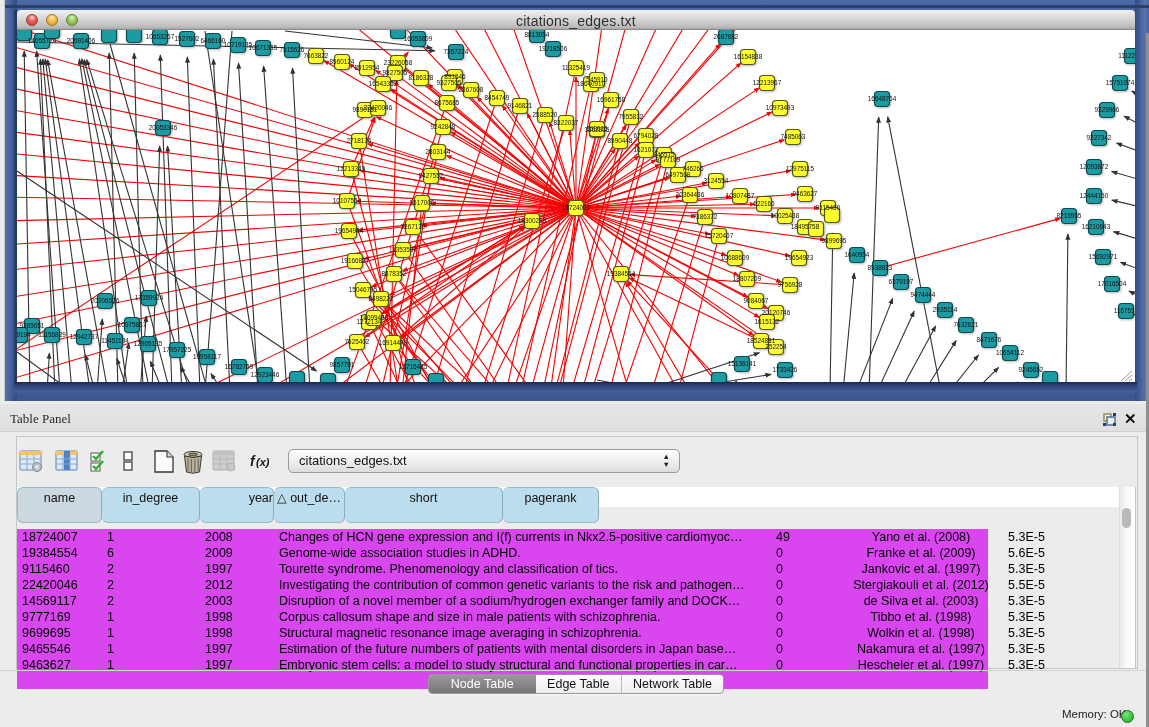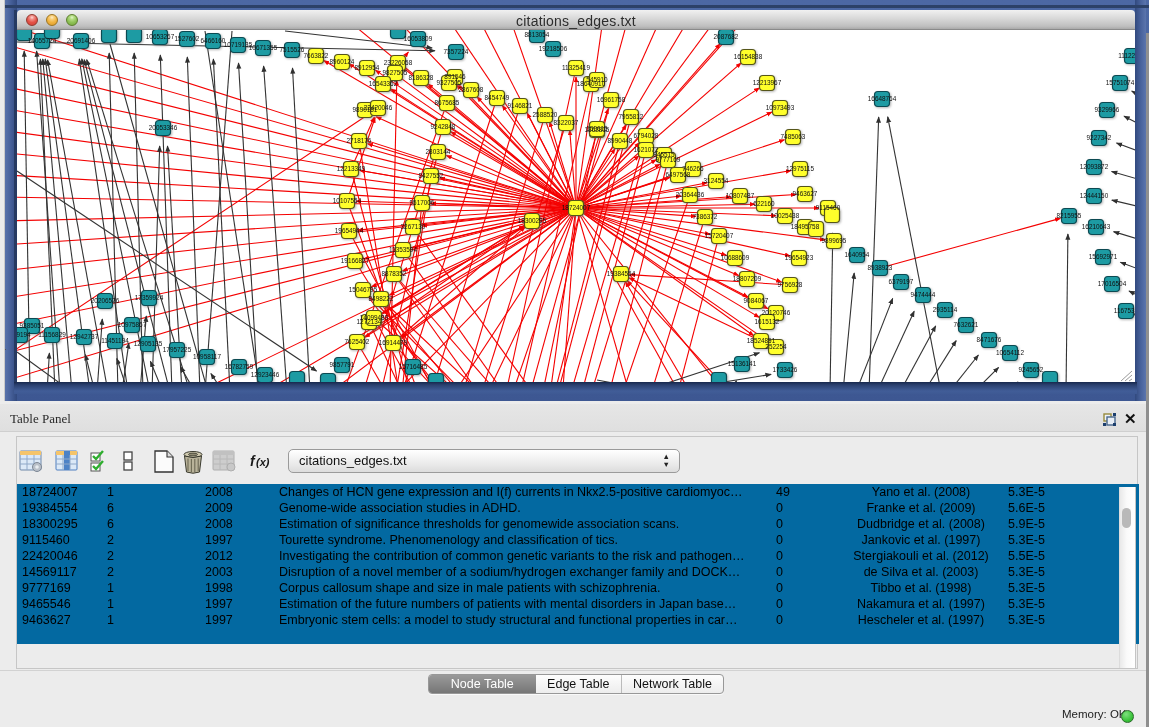--- a/index.html
+++ b/index.html
@@ -33,21 +33,21 @@
      background:linear-gradient(180deg,#ffffff,#e8e8e8 70%,#dcdcdc);box-sizing:border-box;
      font-size:13px;color:#111;line-height:22px;padding-left:10px;}
   #combo .ud{position:absolute;right:9px;top:3px;font-size:7.5px;color:#222;line-height:8px;}
   
   #thead{left:17px;top:487px;width:1103px;height:20px;display:flex;font-size:12.5px;color:#111;background:#fff;}
   #thead span{display:block;height:36px;line-height:20px;text-align:center;background:#bcdded;
      border-right:1px solid #89aebf;border-top:1px solid #9db9c6;border-bottom:1px solid #9db9c6;box-sizing:border-box;border-radius:6px;}
   #thead .h1{width:85px;background:#ccd9e0;border-left:1px solid #9db9c6;}
   #thead .h2{width:98px;} #thead .h3{width:74px;text-align:right;} #thead .h4{width:497px;}
   #thead .h5{width:71px;} #thead .h6{width:158px;} #thead .h7{width:96px;}
-  #tbody{left:17px;top:484px;width:1122px;height:160px;background:#0369a1;font-size:12.5px;color:#000;}
+  #tbody{left:17px;top:529px;width:971px;height:160px;background:#d946ef;font-size:12.5px;color:#000;}
   .tr{height:16px;line-height:16px;white-space:nowrap;}
   .tr span{display:inline-block;overflow:hidden;vertical-align:top;}
   .c1{width:80px;padding-left:5px;} .c2{width:93px;padding-left:5px;}
   .c3{width:69px;padding-left:5px;} .c4{width:492px;padding-left:5px;}
   .c5{width:66px;padding-left:5px;} .c6{width:158px;text-align:center;}
   .c7{width:90px;padding-left:8px;}
   #vsb{left:1119px;top:487px;width:16px;height:181px;background:linear-gradient(90deg,#e9e9e9,#fafafa 45%,#ffffff);border-left:1px solid #dcdcdc;box-sizing:border-box;}
   #vthumb{left:1122px;top:508px;width:9px;height:20px;border-radius:4.5px;background:#b9b9b9;}
   #tabline{left:0px;top:670px;width:1146px;height:1px;background:#d2d2d2;}
   
@@ -664,25 +664,25 @@
     <span class="h1">name</span>
     <span class="h2">in_degree</span>
     <span class="h3">year</span>
     <span class="h5">△ out_de…</span>
     <span class="h6">short</span>
     <span class="h7">pagerank</span>
   </div>
 <div id="tbody" class="abs">
     <div class="tr"><span class="c1">18724007</span><span class="c2">1</span><span class="c3">2008</span><span class="c4">Changes of HCN gene expression and I(f) currents in Nkx2.5‑positive cardiomyoc…</span><span class="c5">49</span><span class="c6">Yano et al. (2008)</span><span class="c7">5.3E‑5</span></div>
     <div class="tr"><span class="c1">19384554</span><span class="c2">6</span><span class="c3">2009</span><span class="c4">Genome‑wide association studies in ADHD.</span><span class="c5">0</span><span class="c6">Franke et al. (2009)</span><span class="c7">5.6E‑5</span></div>
-    <div class="tr"><span class="c1">18300295</span><span class="c2">6</span><span class="c3">2008</span><span class="c4">Estimation of significance thresholds for genomewide association scans.</span><span class="c5">0</span><span class="c6">Dudbridge et al. (2008)</span><span class="c7">5.9E‑5</span></div>
     <div class="tr"><span class="c1">9115460</span><span class="c2">2</span><span class="c3">1997</span><span class="c4">Tourette syndrome. Phenomenology and classification of tics.</span><span class="c5">0</span><span class="c6">Jankovic et al. (1997)</span><span class="c7">5.3E‑5</span></div>
     <div class="tr"><span class="c1">22420046</span><span class="c2">2</span><span class="c3">2012</span><span class="c4">Investigating the contribution of common genetic variants to the risk and pathogen…</span><span class="c5">0</span><span class="c6">Stergiakouli et al. (2012)</span><span class="c7">5.5E‑5</span></div>
     <div class="tr"><span class="c1">14569117</span><span class="c2">2</span><span class="c3">2003</span><span class="c4">Disruption of a novel member of a sodium/hydrogen exchanger family and DOCK…</span><span class="c5">0</span><span class="c6">de Silva et al. (2003)</span><span class="c7">5.3E‑5</span></div>
     <div class="tr"><span class="c1">9777169</span><span class="c2">1</span><span class="c3">1998</span><span class="c4">Corpus callosum shape and size in male patients with schizophrenia.</span><span class="c5">0</span><span class="c6">Tibbo et al. (1998)</span><span class="c7">5.3E‑5</span></div>
+    <div class="tr"><span class="c1">9699695</span><span class="c2">1</span><span class="c3">1998</span><span class="c4">Structural magnetic resonance image averaging in schizophrenia.</span><span class="c5">0</span><span class="c6">Wolkin et al. (1998)</span><span class="c7">5.3E‑5</span></div>
     <div class="tr"><span class="c1">9465546</span><span class="c2">1</span><span class="c3">1997</span><span class="c4">Estimation of the future numbers of patients with mental disorders in Japan base…</span><span class="c5">0</span><span class="c6">Nakamura et al. (1997)</span><span class="c7">5.3E‑5</span></div>
     <div class="tr"><span class="c1">9463627</span><span class="c2">1</span><span class="c3">1997</span><span class="c4">Embryonic stem cells: a model to study structural and functional properties in car…</span><span class="c5">0</span><span class="c6">Hescheler et al. (1997)</span><span class="c7">5.3E‑5</span></div>
   </div>
 <div id="vsb" class="abs"></div>
 <div id="vthumb" class="abs"></div>
 <div class="abs" style="left:1135px;top:487px;width:1px;height:182px;background:#c4c4c4;"></div>
 <div id="tabline" class="abs"></div>
 <div id="tabs" class="abs">
     <div id="tab1">Node Table</div>
     <div id="tab2">Edge Table</div>

